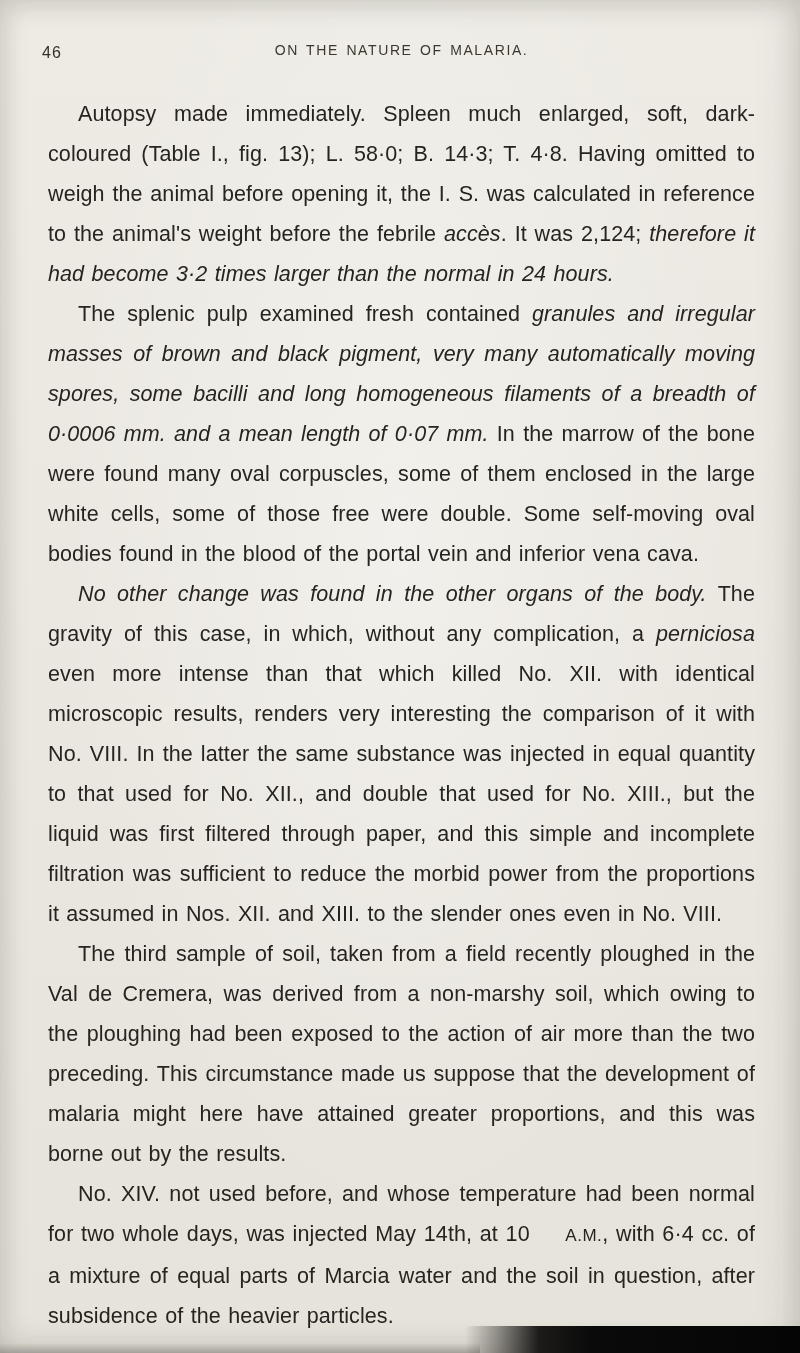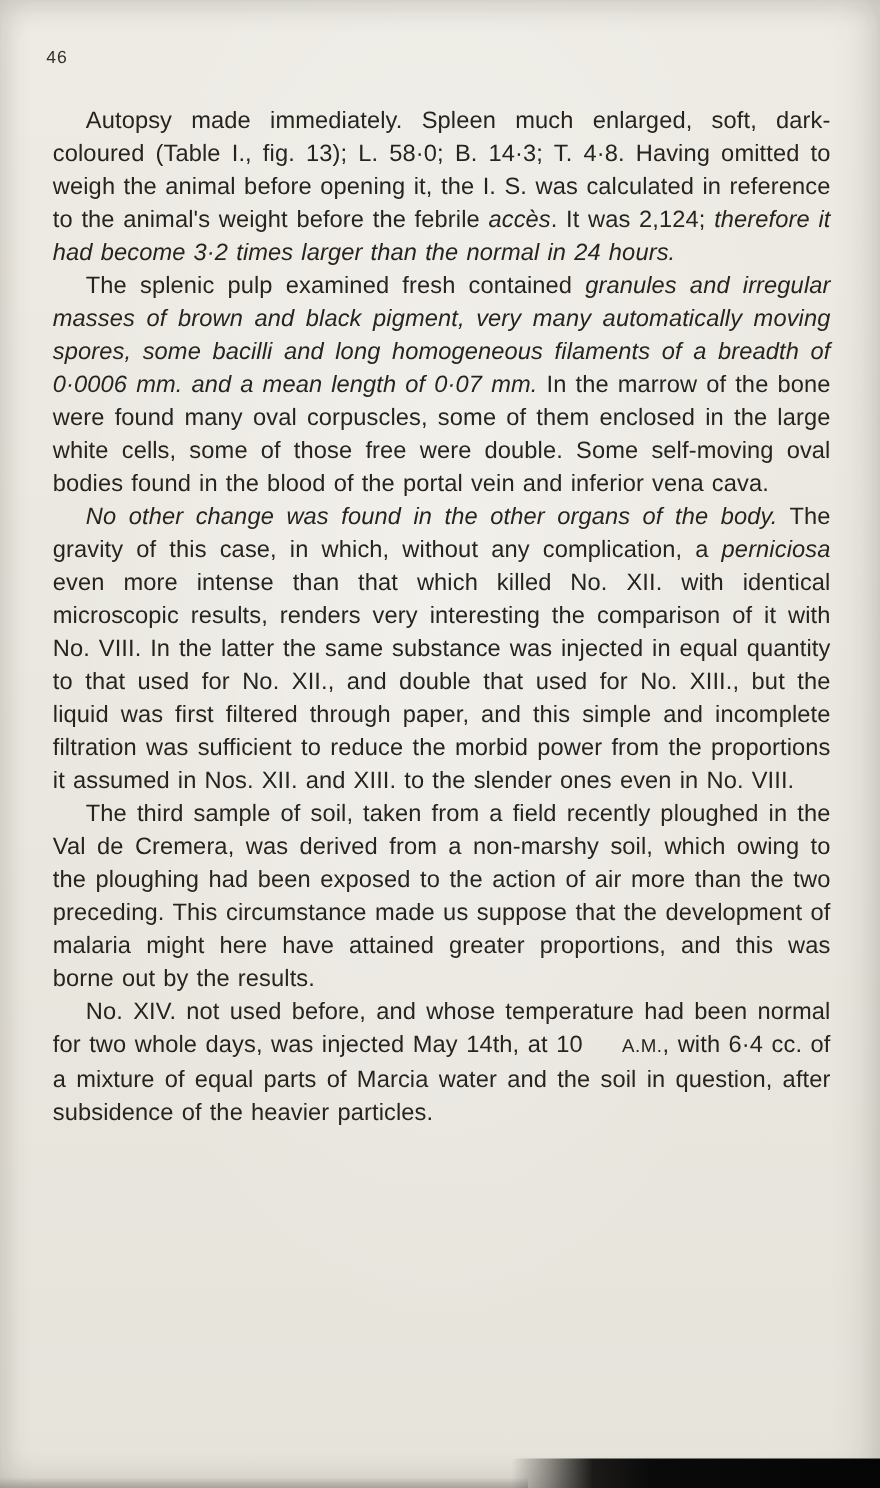--- a/index.html
+++ b/index.html
@@ -49,21 +49,21 @@
     font-size: 14px;
     letter-spacing: 1.6px;
     word-spacing: 2px;
     color: #3b372f;
   }
   .body-text p {
     margin: 0;
     text-indent: 30px;
     text-align: justify;
     font-size: 21.5px;
-    line-height: 30px;
+    line-height: 40px;
     letter-spacing: 0.1px;
     word-spacing: 0.06em;
   }
   .body-text .it {
     font-style: italic;
   }
   .body-text .sc {
     font-size: 17px;
     letter-spacing: 0.5px;
     margin-left: 28px;
@@ -88,20 +88,21 @@
   }
 </style>
 </head>
 <body>
 
 <div class="page">
   <div class="inner">
 
     <header class="running-head">
       <span class="page-num">46</span>
+      <span class="head-title">ON THE NATURE OF MALARIA.</span>
     </header>
 
     <main class="body-text">
 
       <p><span>Autopsy made immediately.  Spleen much enlarged, soft, dark-coloured (Table I., fig. 13); L. 58·0; B. 14·3; T. 4·8. Having omitted to weigh the animal before opening it, the I. S. was calculated in reference to the animal's weight before the febrile </span><span class="it">accès</span><span>.  It was 2,124; </span><span class="it">therefore it had become 3·2 times larger than the normal in 24 hours.</span></p>
 
       <p><span>The splenic pulp examined fresh contained </span><span class="it">granules and irregular masses of brown and black pigment, very many automatically moving spores, some bacilli and long homogeneous filaments of a breadth of 0·0006 mm. and a mean length of 0·07 mm.</span><span> In the marrow of the bone were found many oval corpuscles, some of them enclosed in the large white cells, some of those free were double.  Some self-moving oval bodies found in the blood of the portal vein and inferior vena cava.</span></p>
 
 
       <p><span class="it">No other change was found in the other organs of the body.</span><span> The gravity of this case, in which, without any complication, a </span><span class="it">perniciosa</span><span> even more intense than that which killed No. XII. with identical microscopic results, renders very interesting the comparison of it with No. VIII.  In the latter the same substance was injected in equal quantity to that used for No. XII., and double that used for No. XIII., but the liquid was first filtered through paper, and this simple and incomplete filtration was sufficient to reduce the morbid power from the proportions it assumed in Nos. XII. and XIII. to the slender ones even in No. VIII.</span></p>

